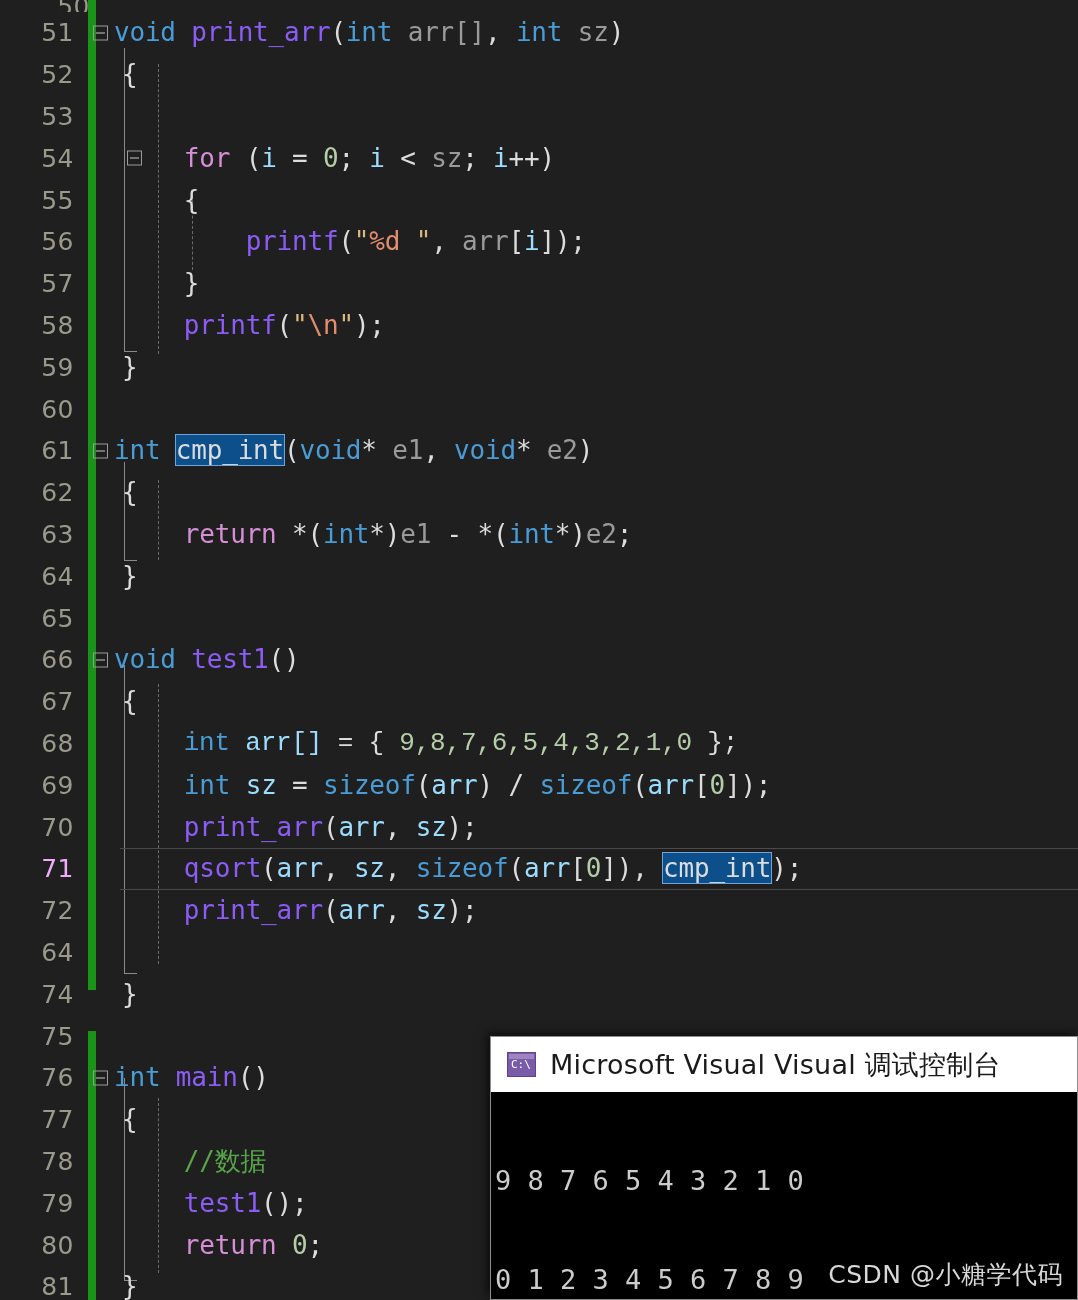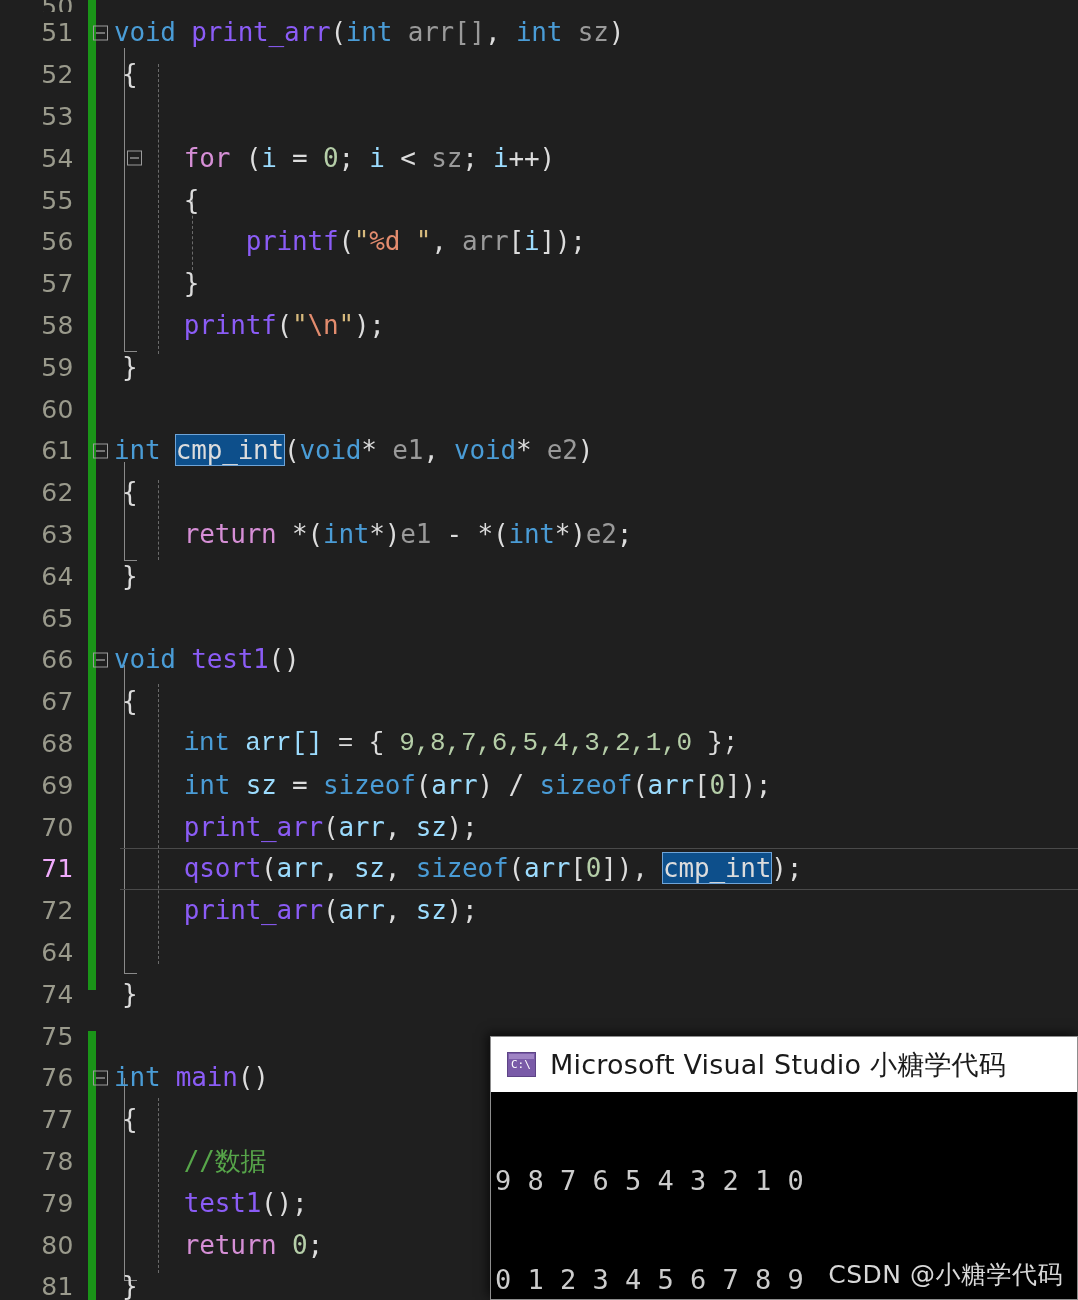--- a/index.html
+++ b/index.html
@@ -199,21 +199,21 @@
   <div class="iguide" style="left:158px;top:480px;height:80px;"></div>
 
   <div class="iguide solid" style="left:124px;top:665px;height:300px;"></div>
   <div class="elbow" style="left:124px;top:925px;height:48px;"></div>
   <div class="iguide" style="left:158px;top:684px;height:280px;"></div>
 
   <div class="iguide solid" style="left:124px;top:1078px;height:200px;"></div>
   <div class="elbow" style="left:124px;top:1238px;height:42px;"></div>
   <div class="iguide" style="left:158px;top:1098px;height:175px;"></div>
 
-  <div class="code-line" style="height:12px;overflow:hidden;">
+  <div class="code-line" style="height:12px;overflow:hidden;padding-left:16px;">
     <div class="lnum">50</div>
   </div>
 
   <div class="code-line">
     <div class="lnum">51</div>
     <div class="gutter2"><div class="fold"></div></div>
     <div class="codetext"><span class="kw">void</span><span class="plain"> </span><span class="fn">print_arr</span><span class="punct">(</span><span class="kw">int</span><span class="plain"> </span><span class="param">arr[]</span><span class="punct">, </span><span class="kw">int</span><span class="plain"> </span><span class="param">sz</span><span class="punct">)</span></div>
   </div>
 
   <div class="code-line">
@@ -397,21 +397,21 @@
   </div>
 
 </div>
 
 <div id="console">
   <div id="console-title">
     <div class="cicon">
       <div class="top"></div>
       <div class="txt">C:\</div>
     </div>
-    <span class="t">Microsoft Visual Studio 小糖学代码</span>
+    <span class="t">Microsoft Visual Visual 调试控制台</span>
   </div>
   <div id="console-body">
     <div class="row">9 8 7 6 5 4 3 2 1 0</div>
     <div class="row">0 1 2 3 4 5 6 7 8 9</div>
     
     
     
   </div>
   <div id="watermark">CSDN @小糖学代码</div>
 </div>

